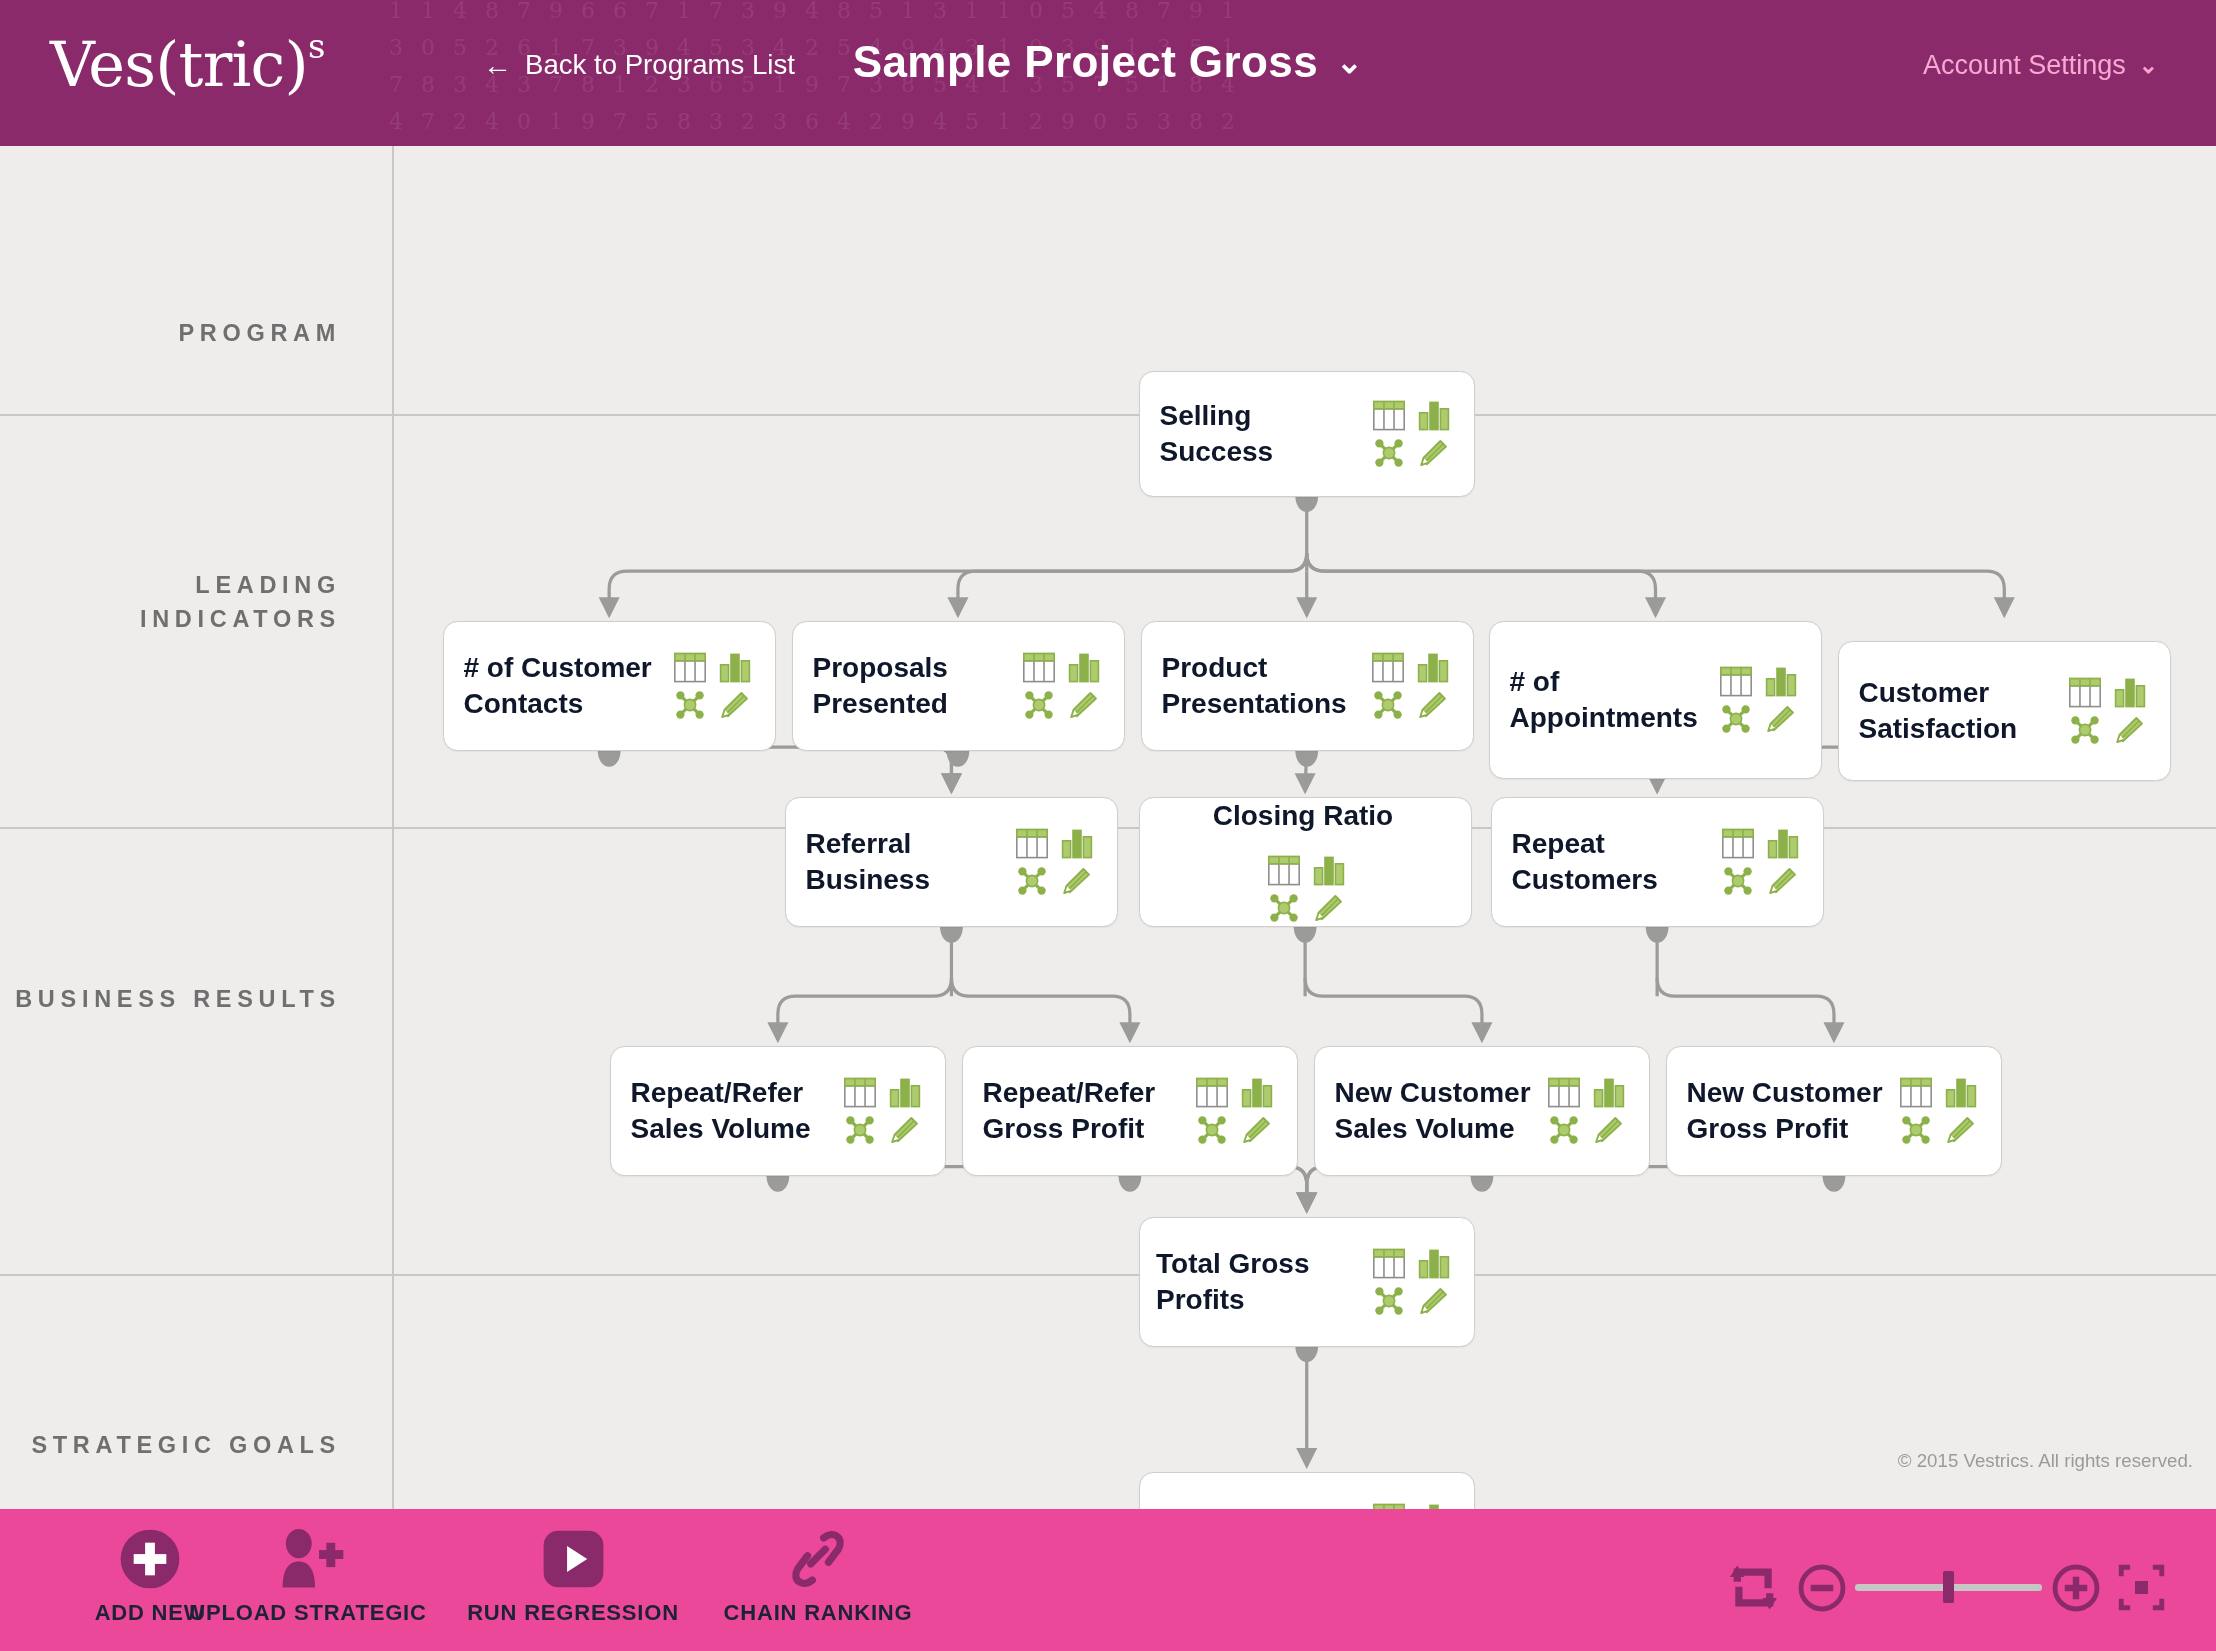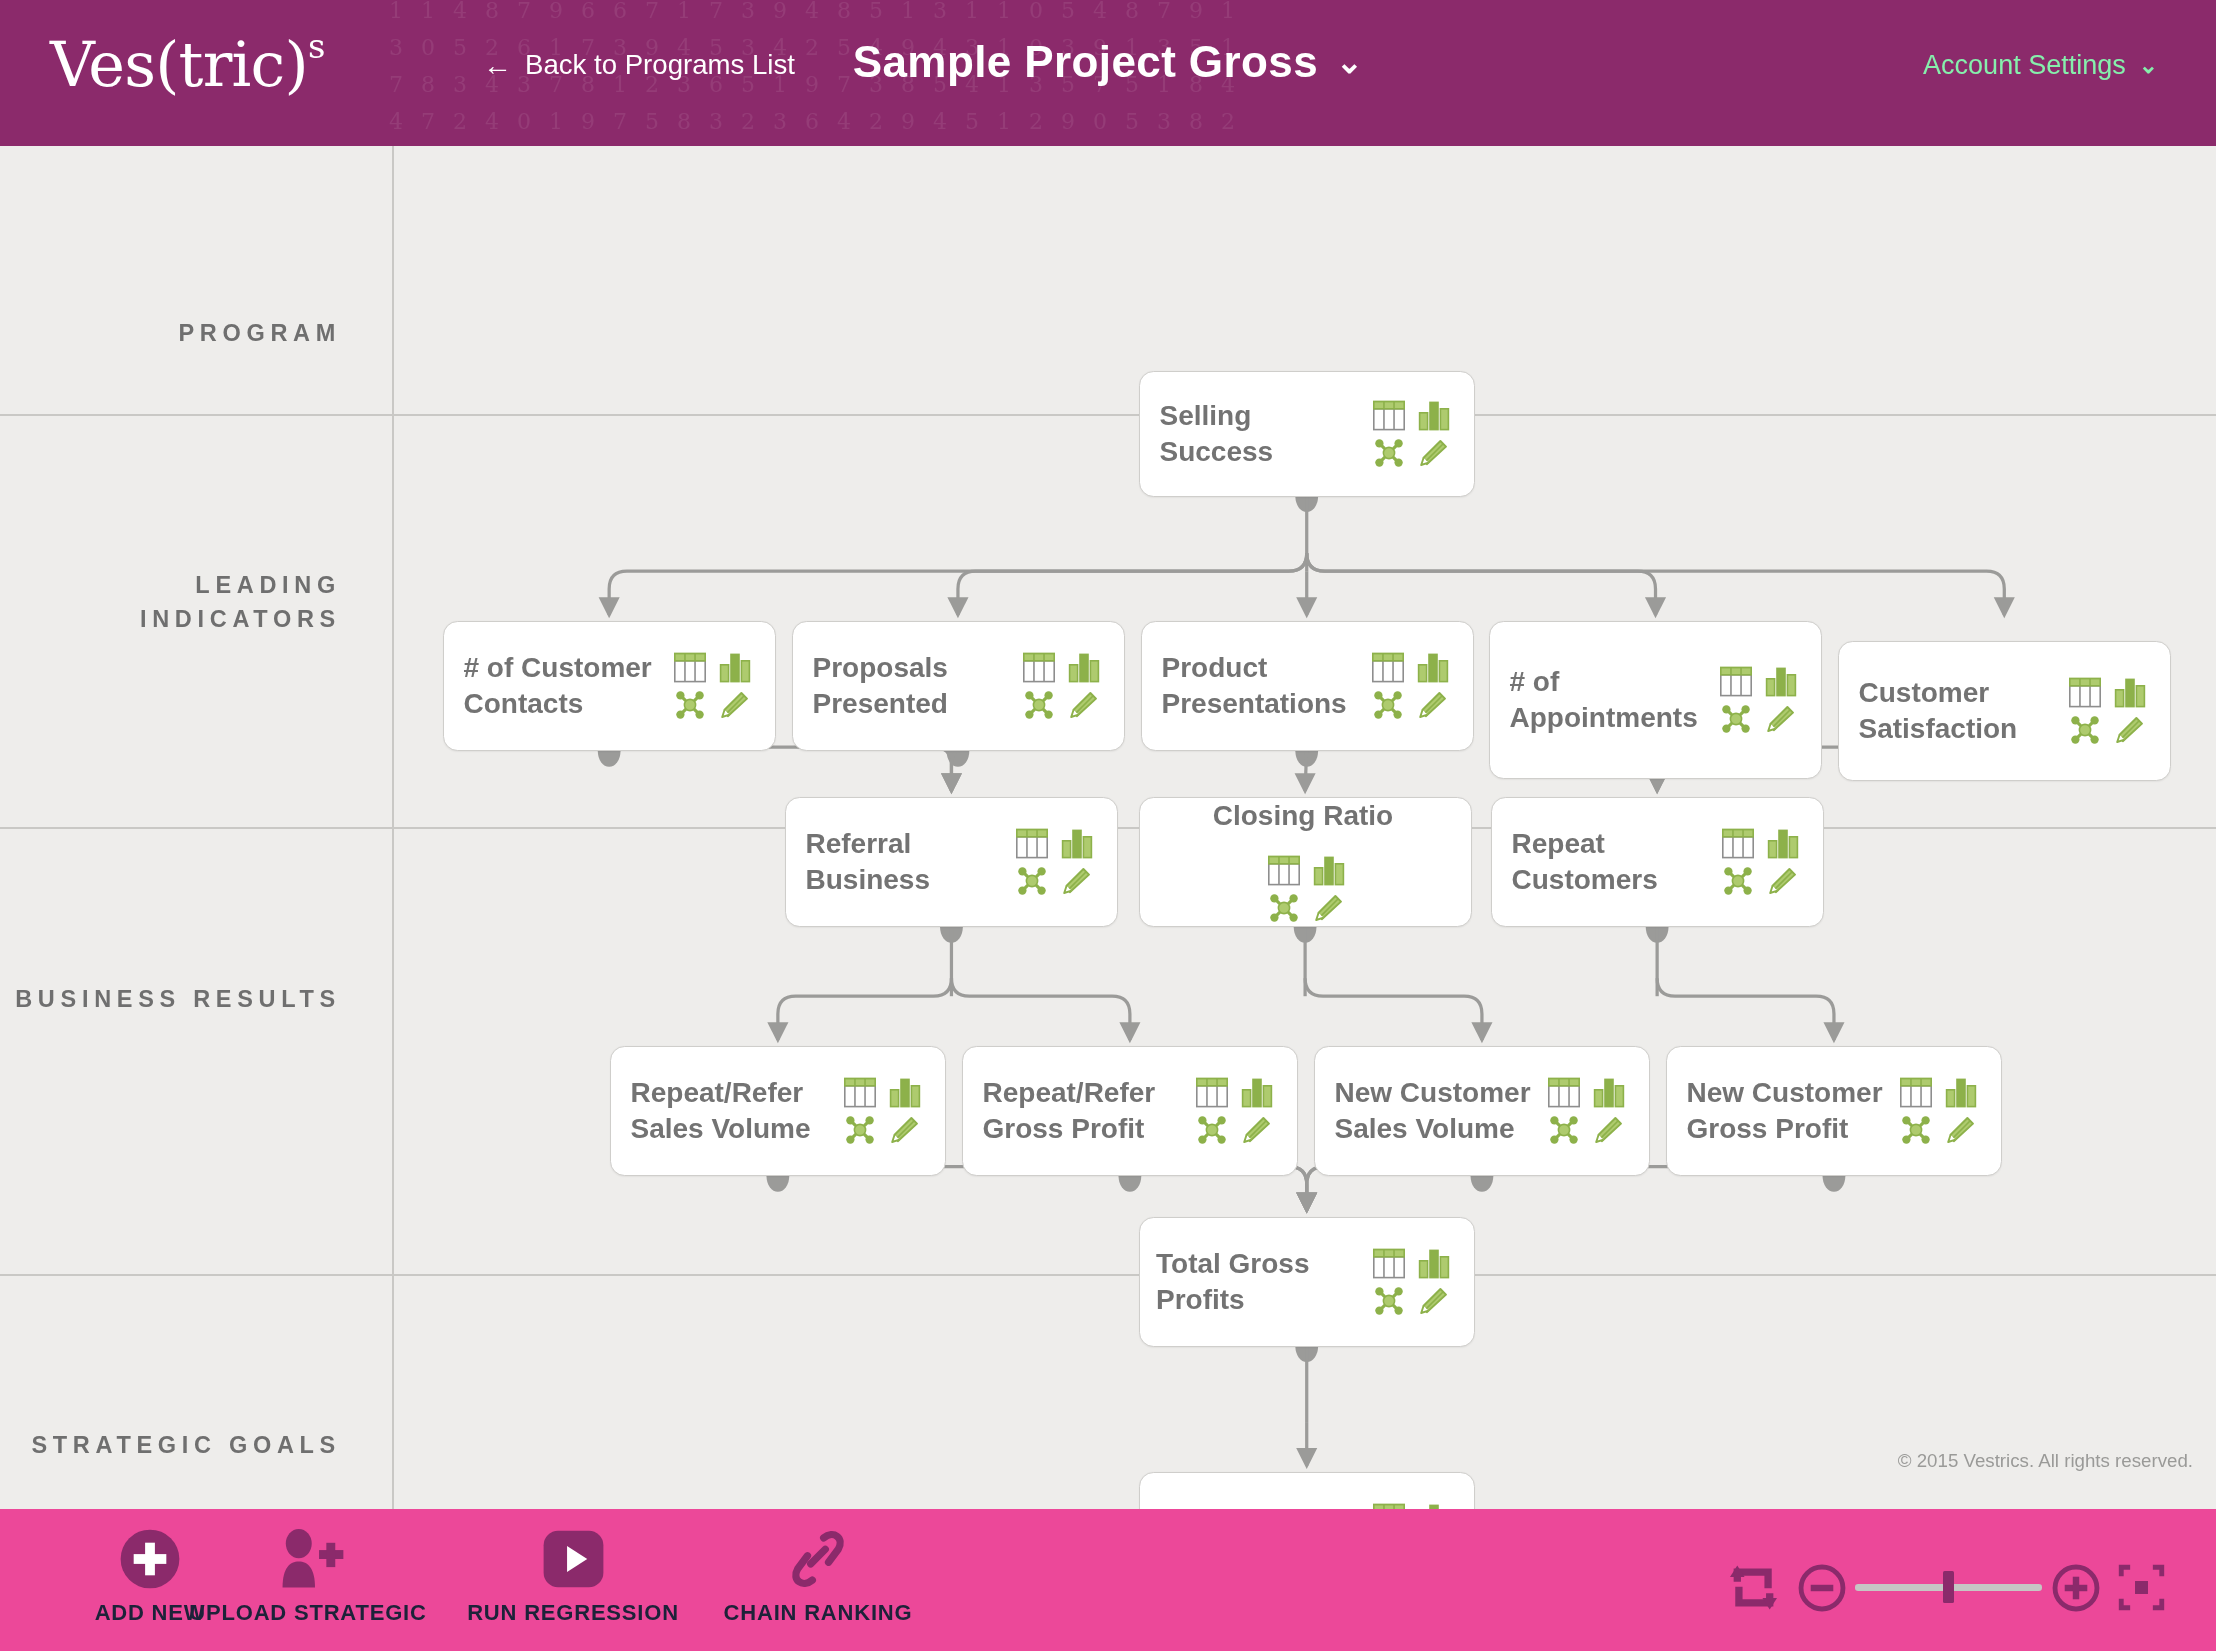--- a/index.html
+++ b/index.html
@@ -52,21 +52,21 @@
     text-align: center;
     color: #ffffff;
     font-size: 44px;
     font-weight: bold;
     letter-spacing: 0.4px;
     display: flex; justify-content: center; align-items: center; gap: 18px;
   }
   .proj-title .chev { font-size: 32px; font-weight: bold; }
   .account {
     position: absolute; right: 58px; top: 50px;
-    color: #86efac; font-size: 27px;
+    color: #f9a8d4; font-size: 27px;
     display: flex; align-items: center; gap: 13px;
     white-space: nowrap;
   }
   .account .chev { font-size: 23px; font-weight: bold; }
 
   
   .body-area {
     position: absolute; left: 0; top: 146px; width: 2216px; height: 1363px;
     background: #eeedeb;
   }
@@ -95,21 +95,21 @@
     position: absolute;
     background: #ffffff;
     border: 1.6px solid #cfcecb;
     border-radius: 14.6px;
     display: flex; align-items: center;
     padding: 0 18px 0 19.5px;
     box-shadow: 0 0.8px 1.6px rgba(0,0,0,0.05);
   }
   .node-label {
     flex: 1 1 auto;
-    color: #737373;
+    color: #0f172a;
     font-size: 28px;
     font-weight: bold;
     line-height: 36px;
     white-space: pre-line;
     padding-right: 6.5px;
   }
   .node-icons {
     flex: 0 0 auto;
     display: grid;
     grid-template-columns: 45px 45px;

